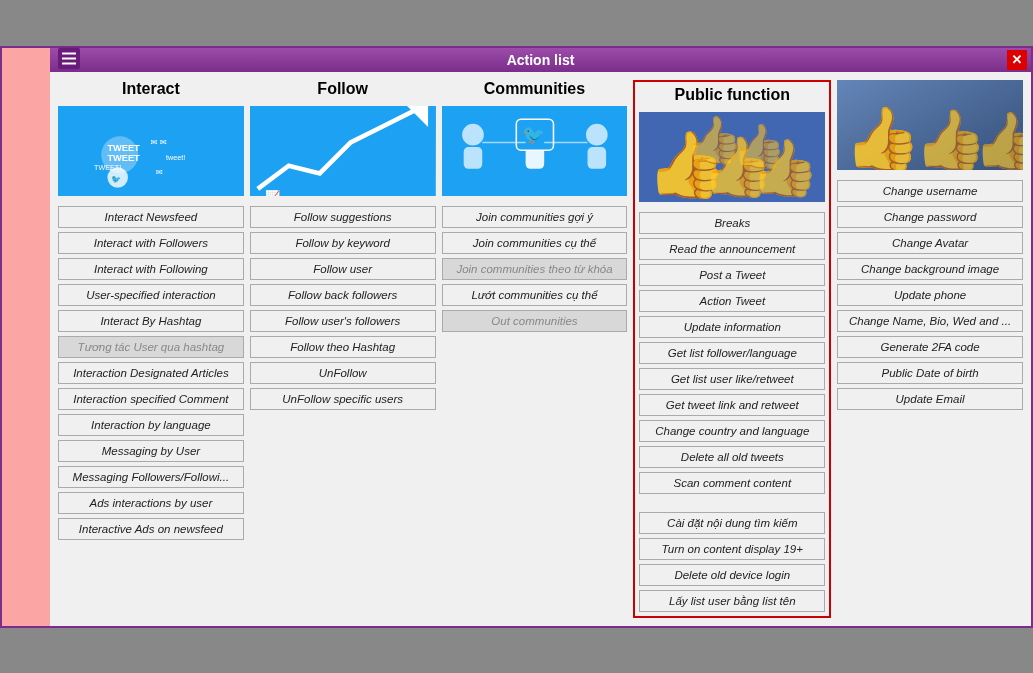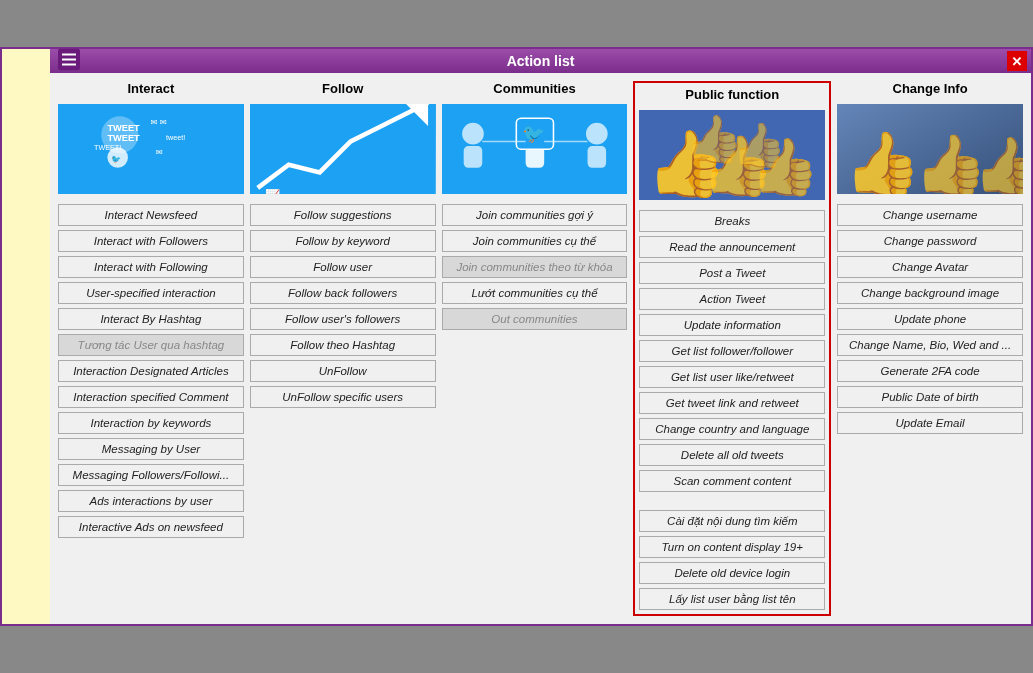--- a/index.html
+++ b/index.html
@@ -6,21 +6,21 @@
     body {
       font-family: Arial, sans-serif;
       background: #888;
       display: flex;
       justify-content: center;
       align-items: center;
       min-height: 100vh;
     }
     .window {
       width: 1033px;
-      background: #fef9c3;
+      background: #fca5a5;
       border: 2px solid #7b2d8b;
       position: relative;
       padding-left: 48px;
     }
     .title-bar {
       background: linear-gradient(to bottom, #9c4daa, #7b2d8b);
       color: white;
       text-align: center;
       padding: 4px 8px;
       font-size: 14px;
@@ -65,21 +65,21 @@
       flex-direction: column;
       align-items: center;
       gap: 4px;
     }
     .column.other-function {
       border: 2px solid #cc0000;
       padding: 4px;
     }
     .col-header {
       font-weight: bold;
-      font-size: 13px;
+      font-size: 16px;
       margin-bottom: 4px;
       text-align: center;
       width: 100%;
     }
     .col-image {
       width: 100%;
       height: 90px;
       margin-bottom: 6px;
       overflow: hidden;
       display: flex;
@@ -102,21 +102,21 @@
       color: #888;
       cursor: default;
     }
 
     
     .img-interact {
       background: #1da1f2;
       width: 100%;
       height: 90px;
       display: flex;
-      align-items: flex-start;
+      align-items: flex-end;
       justify-content: center;
       position: relative;
       overflow: hidden;
     }
     .img-interact svg { width: 90%; height: 80%; }
 
     .img-follow {
       background: linear-gradient(135deg, #1da1f2 60%, #fff 100%);
       width: 100%;
       height: 90px;
@@ -186,21 +186,21 @@
         </svg>
       </div>
       <button class="btn">Interact Newsfeed</button>
       <button class="btn">Interact with Followers</button>
       <button class="btn">Interact with Following</button>
       <button class="btn">User-specified interaction</button>
       <button class="btn">Interact By Hashtag</button>
       <button class="btn disabled">Tương tác User qua hashtag</button>
       <button class="btn">Interaction Designated Articles</button>
       <button class="btn">Interaction specified Comment</button>
-      <button class="btn">Interaction by keywords</button>
+      <button class="btn">Interaction by language</button>
       <button class="btn">Messaging by User</button>
       <button class="btn">Messaging Followers/Followi...</button>
       <button class="btn">Ads interactions by user</button>
       <button class="btn">Interactive Ads on newsfeed</button>
     </div>
 
     <div class="column">
       <div class="col-header">Follow</div>
       <div class="col-image img-follow">
         <svg viewBox="0 0 120 70" xmlns="http://www.w3.org/2000/svg">
@@ -257,35 +257,34 @@
           <text x="72" y="55" font-size="36" fill="white" opacity="0.7">👍</text>
           <text x="30" y="35" font-size="30" fill="white" opacity="0.6">👍</text>
           <text x="60" y="38" font-size="28" fill="white" opacity="0.55">👍</text>
         </svg>
       </div>
       <button class="btn">Breaks</button>
       <button class="btn">Read the announcement</button>
       <button class="btn">Post a Tweet</button>
       <button class="btn">Action  Tweet</button>
       <button class="btn">Update information</button>
-      <button class="btn">Get list follower/follower</button>
+      <button class="btn">Get list follower/language</button>
       <button class="btn">Get list user like/retweet</button>
       <button class="btn">Get tweet link and retweet</button>
       <button class="btn">Change country and language</button>
       <button class="btn">Delete all old tweets</button>
       <button class="btn">Scan comment content</button>
       <div class="spacer"></div>
       <button class="btn">Cài đặt nội dung tìm kiếm</button>
       <button class="btn">Turn on content display 19+</button>
       <button class="btn">Delete old device login</button>
       <button class="btn">Lấy list user bằng list tên</button>
     </div>
 
     <div class="column">
-      <div class="col-header">Change Info</div>
       <div class="col-image img-change">
         <svg viewBox="0 0 120 70" xmlns="http://www.w3.org/2000/svg">
           <defs>
             <linearGradient id="bg" x1="0" y1="0" x2="1" y2="1">
               <stop offset="0%" stop-color="#6688bb"></stop>
               <stop offset="100%" stop-color="#334d77"></stop>
             </linearGradient>
           </defs>
           <rect width="120" height="70" fill="url(#bg)"></rect>
           <text x="5" y="58" font-size="40" fill="white" opacity="0.85">👍</text>

